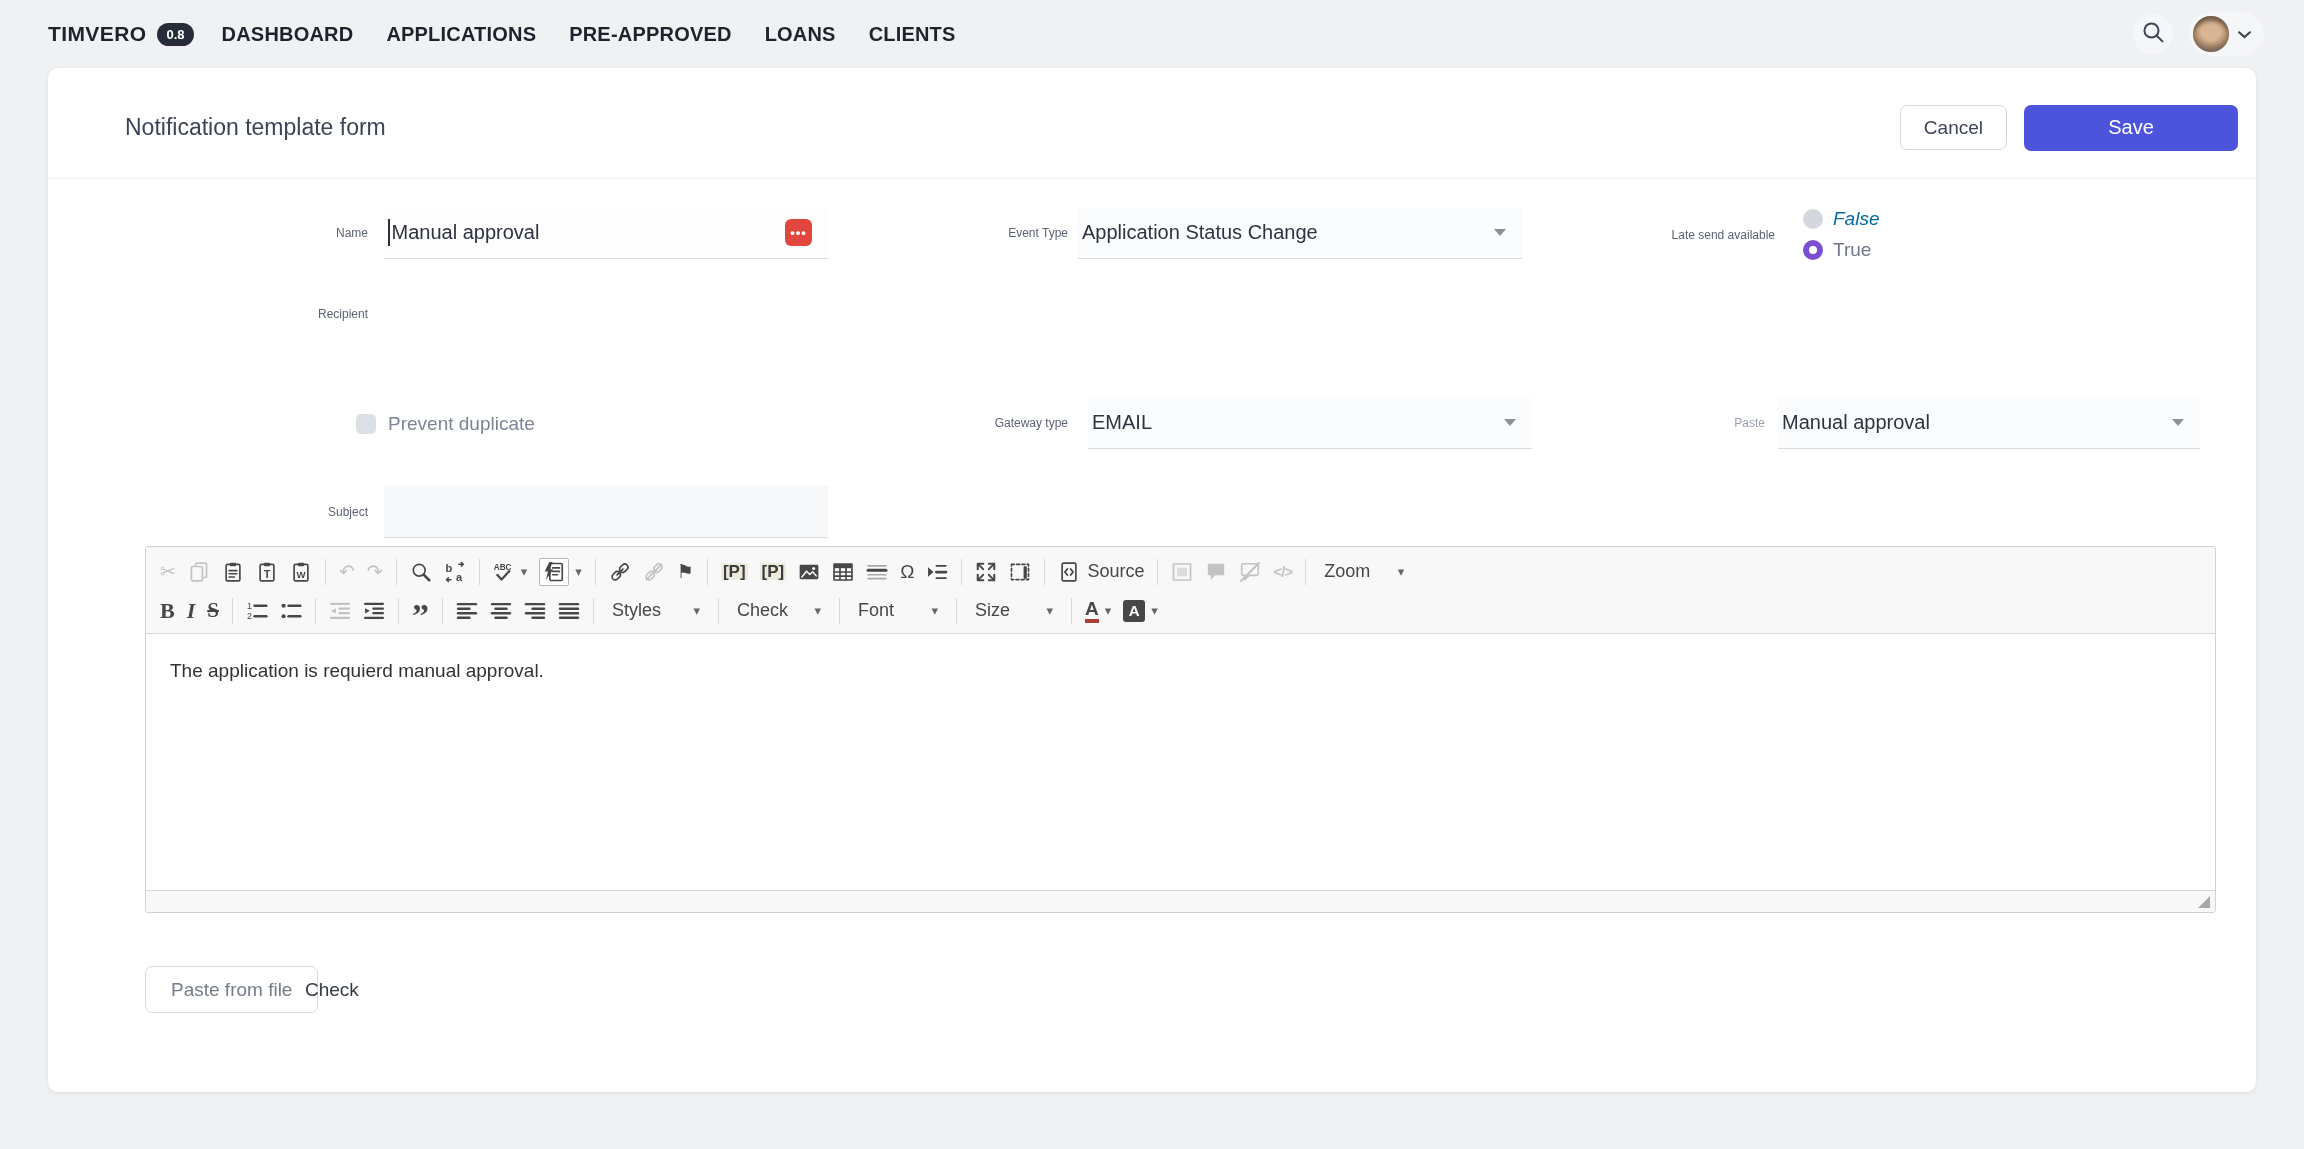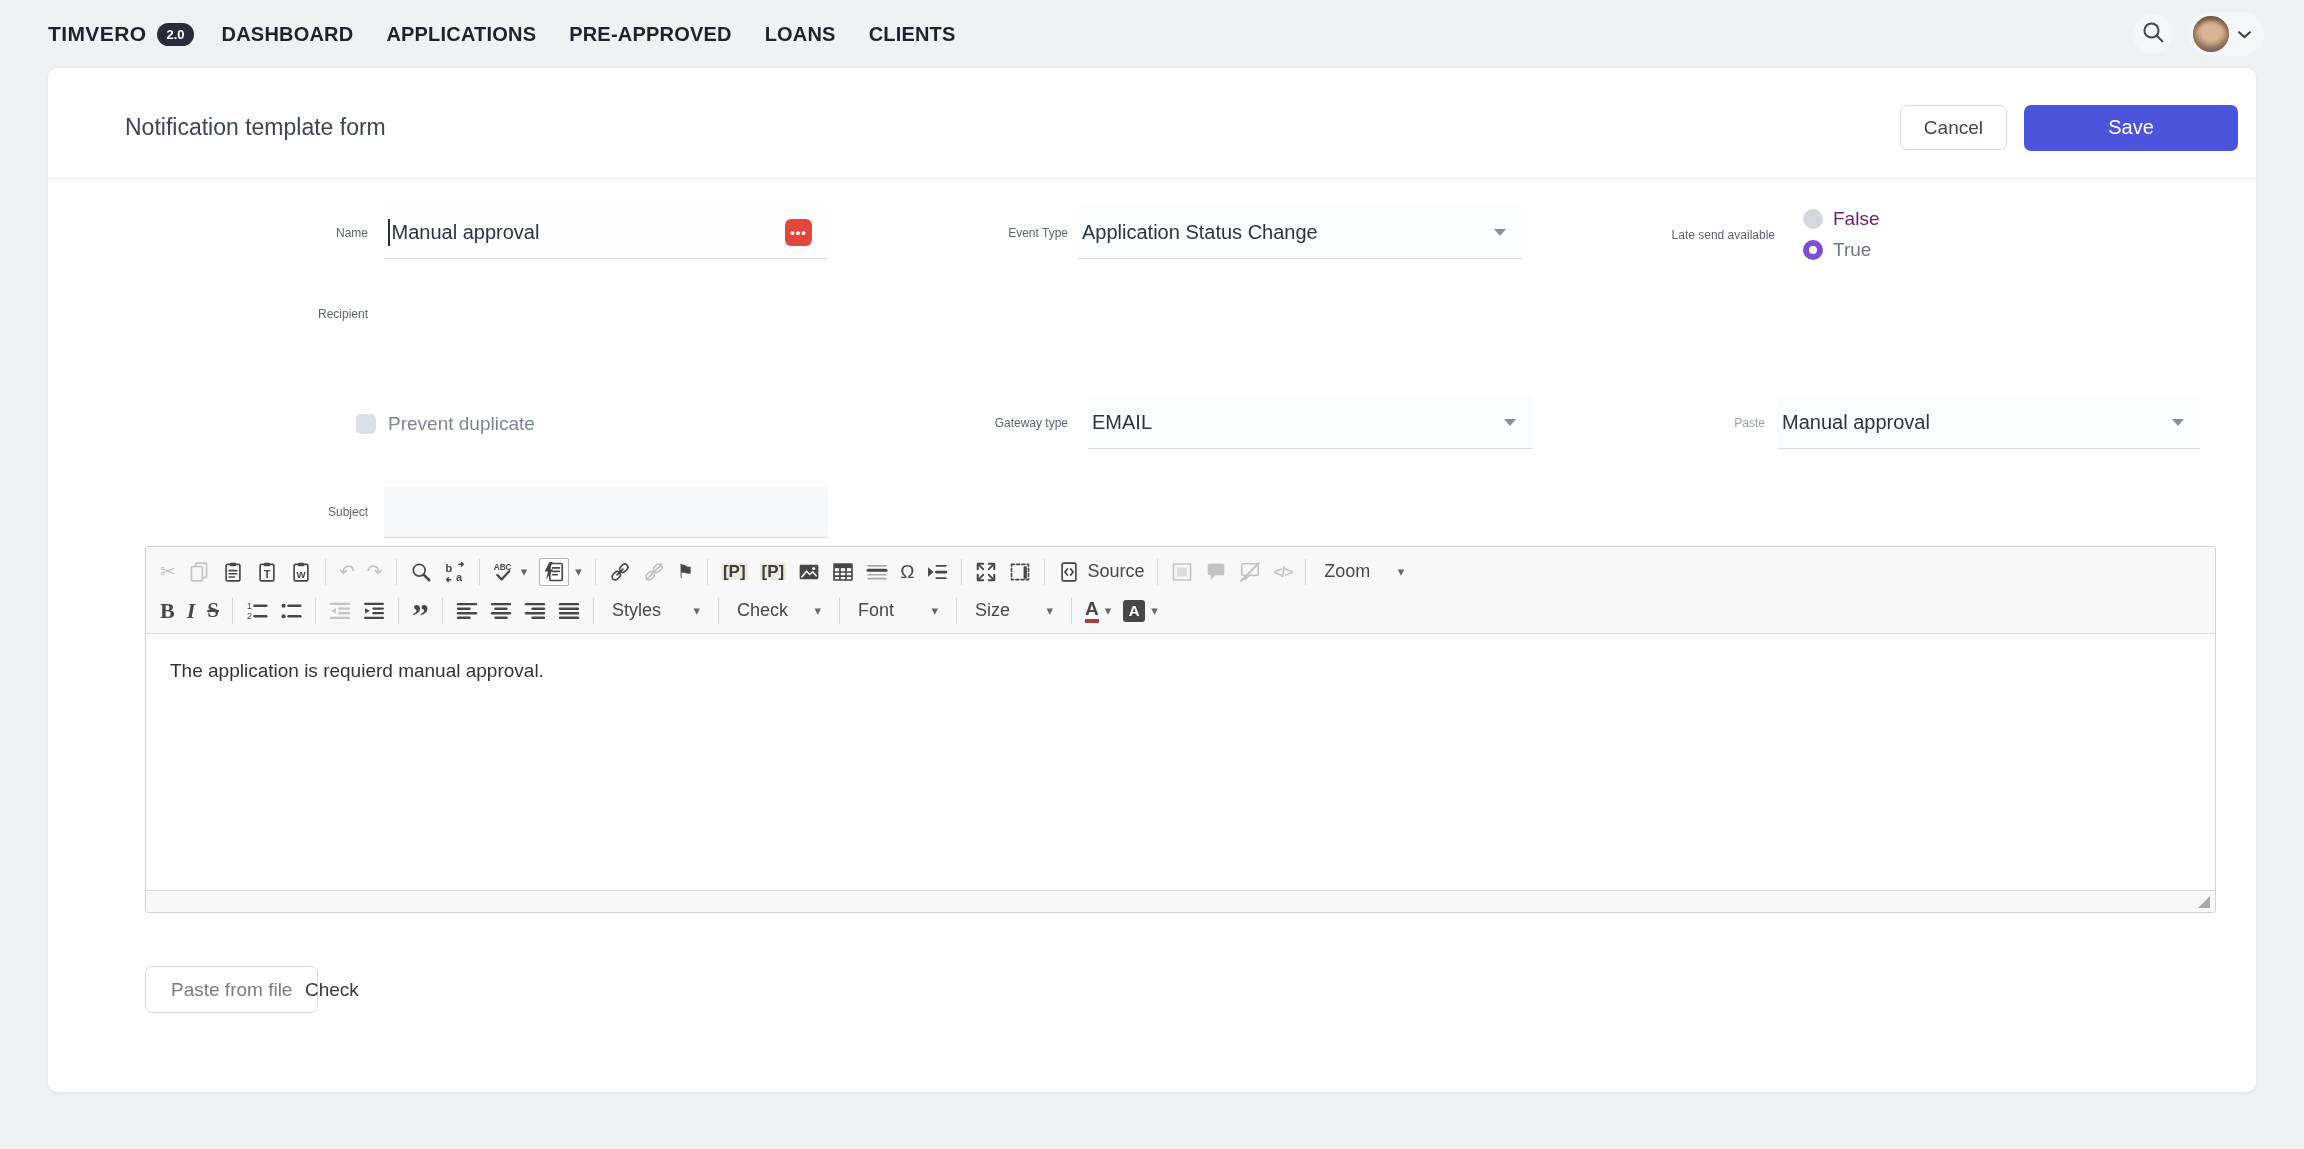--- a/index.html
+++ b/index.html
@@ -90,21 +90,21 @@
                     border:1px solid #d7d9dd; border-radius:7px; font-size:19px; color:#757d88;
                     display:flex; align-items:center; cursor:pointer; }
   .check-link { position:absolute; left:257px; top:898px; height:47px; display:flex; align-items:center;
                 font-size:19px; font-weight:500; color:#333945; cursor:pointer; }
 </style>
 </head>
 <body>
 
 <div class="navbar">
   <span class="brand">TIMVERO</span>
-  <span class="badge">2.0</span>
+  <span class="badge">0.8</span>
   <div class="nav-items" id="nav-items">
       <div class="nav-item">DASHBOARD</div>
       <div class="nav-item">APPLICATIONS</div>
       <div class="nav-item">PRE-APPROVED</div>
       <div class="nav-item">LOANS</div>
       <div class="nav-item">CLIENTS</div>
     </div>
   <div class="nav-right">
     <div class="search-circle">
       <span>
@@ -149,21 +149,21 @@
       <span>Application Status Change</span>
       <span class="sel-arrow"></span>
     </div>
   </div>
 
   <div class="fgroup" style="left:1540px; top:136px; align-items:center;">
     <span class="flabel" style="width:187px; margin-right:28px;">Late send available</span>
     <div id="late-send-options">
         <div class="radio-row">
           <span class="radio unsel"></span>
-          <span class="radio-label" style="color:#701a75;">False</span>
+          <span class="radio-label" style="color:#0369a1;font-style:italic;">False</span>
         </div>
         <div class="radio-row">
           <span class="radio sel"></span>
           <span class="radio-label" style="color:#6f7787;">True</span>
         </div>
       </div>
   </div>
 
   <div class="fgroup" style="left:150px; top:239px;">
     <span class="flabel" style="width:170px; margin-right:16px;">Recipient</span>

